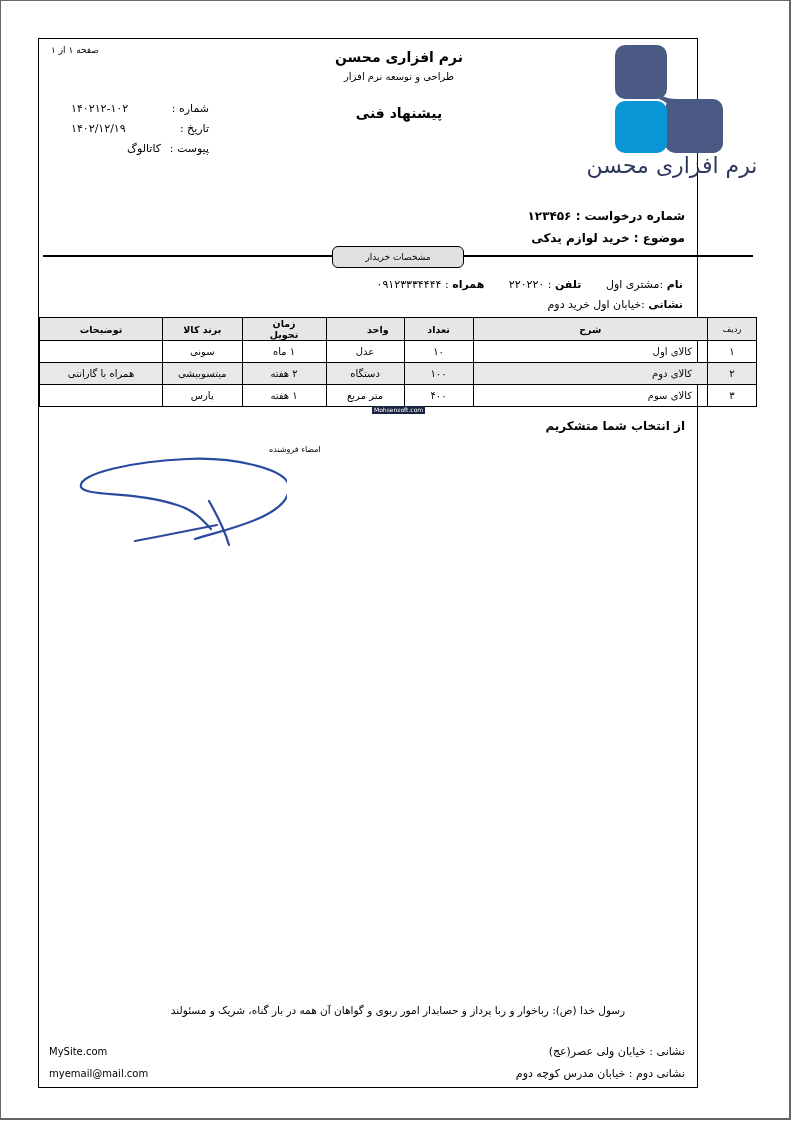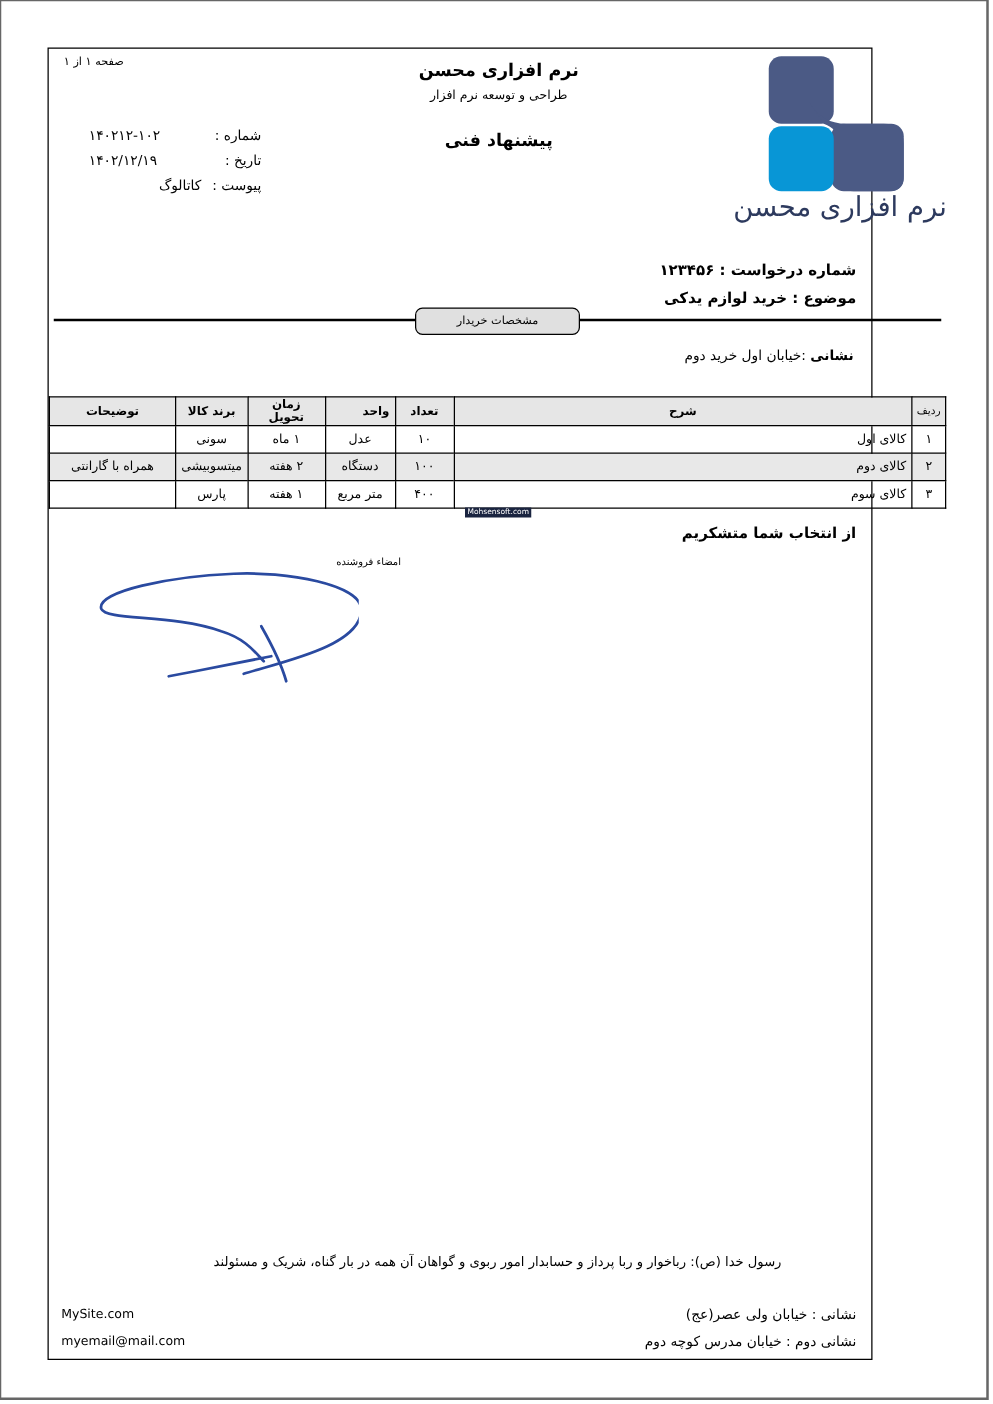--- a/index.html
+++ b/index.html
@@ -16,21 +16,21 @@
   .company{left:260px;top:10px;width:200px;text-align:center;font-weight:bold;font-size:14px;direction:rtl;}
   .subtitle{left:260px;top:32px;width:200px;text-align:center;font-size:10px;direction:rtl;}
   .doc-title{left:260px;top:66px;width:200px;text-align:center;font-weight:bold;font-size:14px;direction:rtl;}
   .logo{left:548px;top:2px;width:170px;height:148px;}
   .req{right:12px;top:166px;font-size:12px;font-weight:bold;direction:rtl;line-height:22px;}
   .thick-line{left:4px;top:216px;width:710px;height:2px;background:#000;}
   .section-pill{left:293px;top:207px;width:130px;height:20px;border:1px solid #000;border-radius:6px;background:#e0e0e0;font-size:9px;text-align:center;line-height:20px;direction:rtl;}
   .buyer{right:14px;top:236px;font-size:11px;direction:rtl;line-height:20px;text-align:right;}
   .buyer b{font-weight:bold;}
   table.items{position:absolute;left:0;top:278px;width:718px;border-collapse:collapse;font-size:10px;direction:rtl;}
-  table.items td,table.items th{border:1px solid #000;height:21px;padding:0 4px;}
+  table.items td,table.items th{border:1px solid #000;height:21px;padding:0 15px;}
   table.items th{background:#e6e6e6;font-weight:bold;font-size:9.5px;text-align:center;}
   table.items tr.shade td{background:#e8e8e8;}
   .c-no{width:18px;text-align:center;}
   .c-desc{text-align:right;}
   .c-c{text-align:center;}
   .watermark{left:333px;top:367px;font-size:6px;background:#1a2440;color:#fff;padding:0 2px;line-height:8px;}
   .thanks{right:12px;top:380px;font-size:12px;font-weight:bold;direction:rtl;}
   .sign-label{left:230px;top:406px;font-size:8px;direction:rtl;}
   .signature{left:38px;top:410px;width:210px;height:100px;}
   .hadith{left:0;top:965px;width:718px;text-align:center;font-size:10.5px;direction:rtl;}
@@ -84,20 +84,30 @@
     <div>
       <span>موضوع :</span>
       <span>خرید لوازم یدکی</span>
     </div>
   </div>
 
   <div class="abs thick-line"></div>
   <div class="abs section-pill">مشخصات خریدار</div>
 
   <div class="abs buyer">
+    <div>
+      <b>نام</b>
+      <span>:مشتری اول</span>
+      &nbsp;&nbsp;&nbsp;&nbsp;&nbsp;
+      <b>تلفن</b>
+      <span>: ۲۲۰۲۲۰</span>
+      &nbsp;&nbsp;&nbsp;&nbsp;&nbsp;
+      <b>همراه</b>
+      <span>: ۰۹۱۲۳۳۳۴۴۴۴</span>
+    </div>
     <div>
       <b>نشانی</b>
       <span>:خیابان اول خرید دوم</span>
     </div>
   </div>
 
   <table class="items">
     <thead>
       <tr>
         <th class="c-no" style="width:18px;font-weight:normal;font-size:8.5px;padding:0 1px;">ردیف</th>

